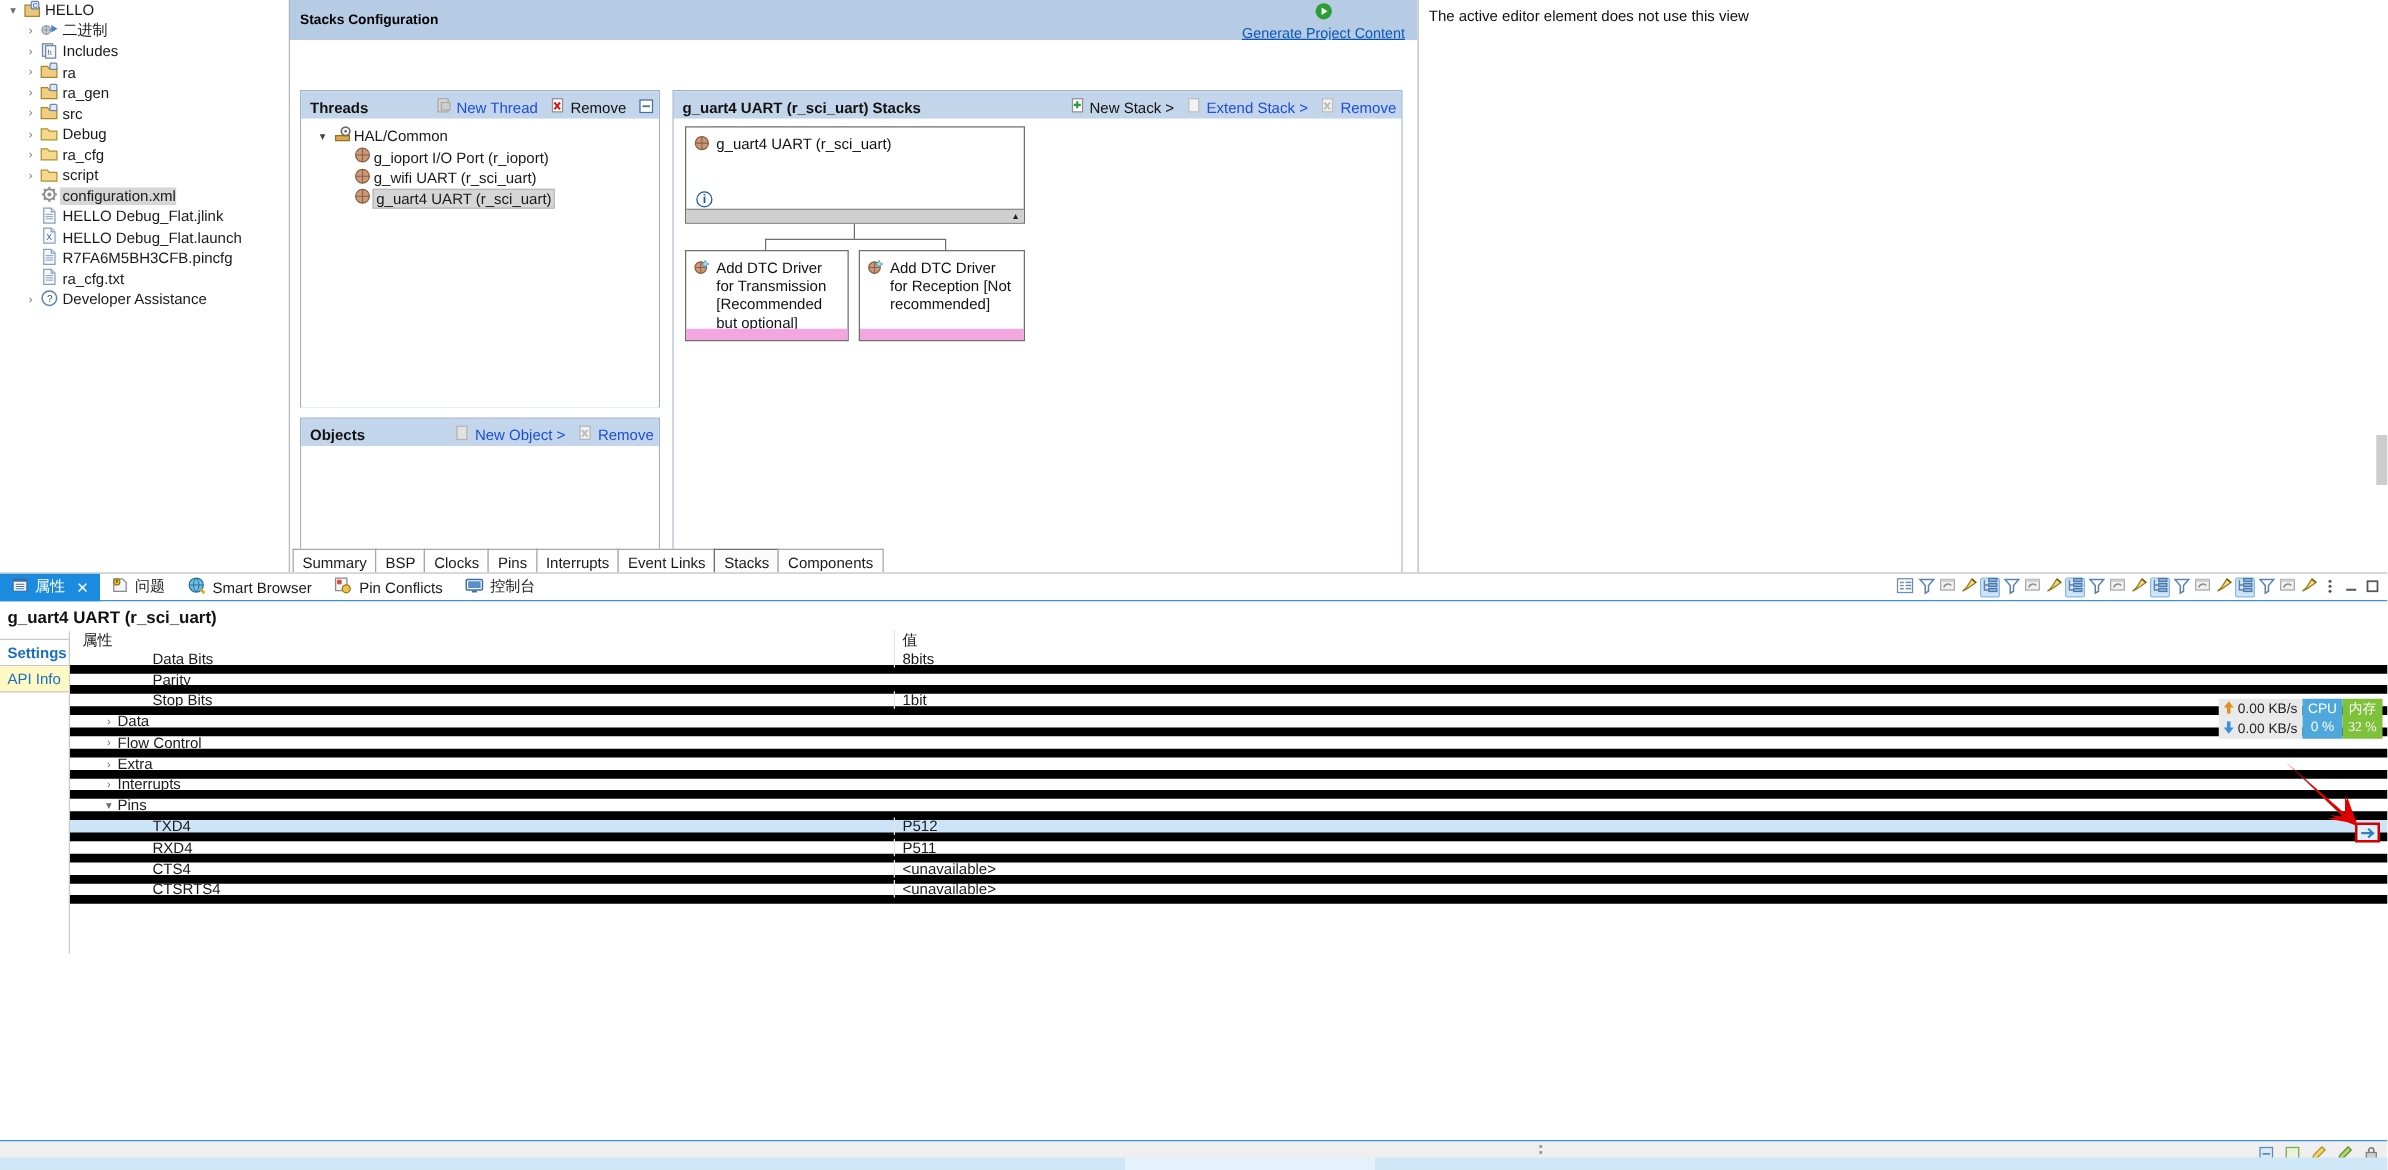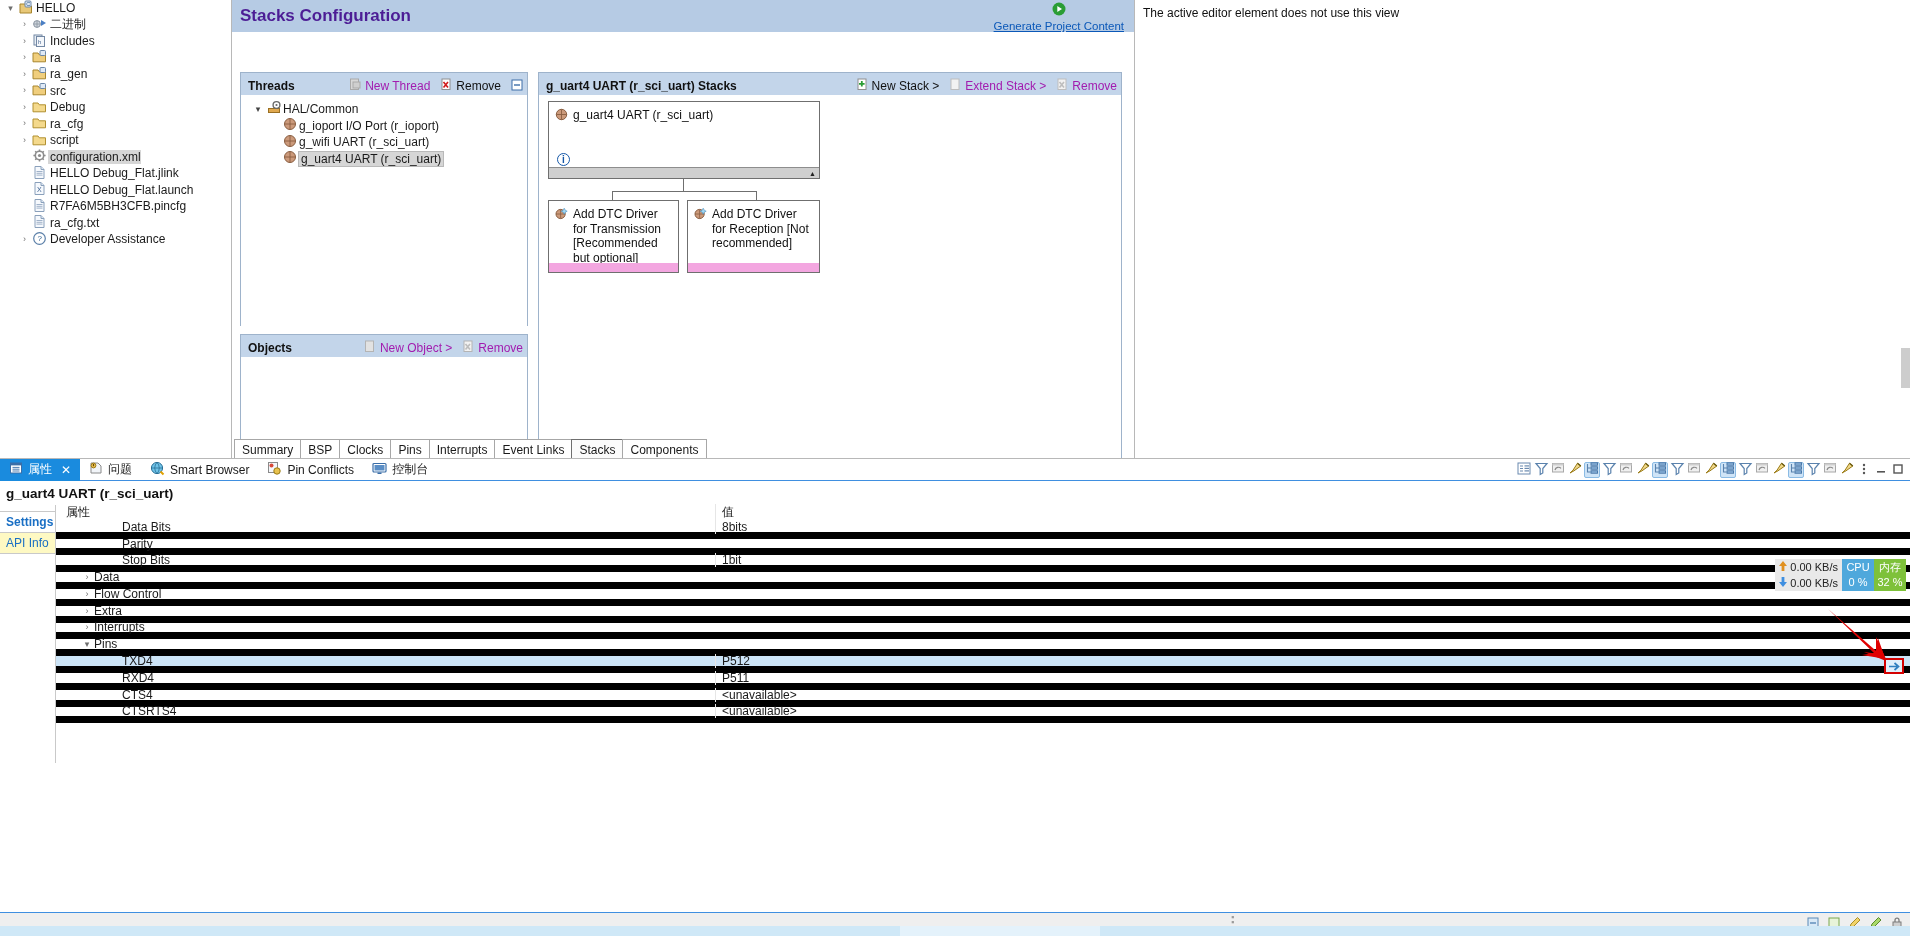--- a/index.html
+++ b/index.html
@@ -37,21 +37,21 @@
   
   #editor {
     position:absolute; left:232px; top:0; width:902px; height:458px;
     background:#ffffff;
   }
   #editor-header {
     height:32px; background:#b6cbe4;
     display:flex; align-items:center; padding-left:8px;
     position:relative;
   }
-  #editor-title { font-weight:bold; font-size:17px; color:#4c1d95; }
+  #editor-title { font-weight:bold; font-size:11px; color:#000000; }
   #generate-link {
     position:absolute; right:10px; top:2px; text-align:right;
     font-size:11.5px; color:#0b58b8; text-decoration:underline; cursor:pointer;
     line-height:13px;
   }
   #generate-link .gp-icon { display:block; text-align:center; margin-bottom:1px; }
 
   #editor-body {
     position:absolute; top:32px; left:0; right:0; bottom:0;
     background:#ffffff; padding:8px 6px 0 8px;
@@ -61,21 +61,21 @@
   .panel-head {
     height:22px; background:#c3d5ea;
     display:flex; align-items:center; padding:4px 4px 0 7px;
     font-weight:bold; font-size:12px; color:#111;
   }
   .panel-head .spacer { flex:1; }
   .panel-head .act {
     display:flex; align-items:center; gap:3px; margin-left:10px;
     font-weight:normal; font-size:12px; cursor:pointer;
   }
-  .panel-head .act.dim { color:#a21caf; cursor:default; }
+  .panel-head .act.dim { color:#1d4ed8; cursor:default; }
   .panel-body { background:#ffffff; }
 
   #threads-panel { position:absolute; left:8px; top:40px; width:288px; height:254px; }
   #threads-panel .panel-body { height:231px; padding:6px 4px; overflow:hidden; }
   #objects-panel { position:absolute; left:8px; top:302px; width:288px; height:125px; }
   #objects-panel .panel-body { height:102px; }
 
   #stacks-panel { position:absolute; left:306px; top:40px; width:584px; height:387px; }
   #stacks-panel .panel-body { height:364px; position:relative; padding:10px; }
 
@@ -186,21 +186,21 @@
     height:32px; font-size:11px; z-index:5;
   }
   .perf-net { display:flex; flex-direction:column; justify-content:center; }
   .perf-net div { display:flex; align-items:center; gap:3px; height:16px;
     background:#e9e9e9; color:#222; padding:0 4px; }
   .perf-cell {
     width:32px; display:flex; flex-direction:column; align-items:center;
     justify-content:center; color:#ffffff; line-height:15px;
   }
   .perf-cpu { background:#4fa8dc; }
-  .perf-mem { background:#7ec13a; }
+  .perf-mem { background:#7ec13a;font-family:Liberation Serif, serif; }
 
   
   #red-arrow { position:absolute; right:16px; top:148px; width:70px; height:56px; z-index:6;}
   #arrow-target {
     position:absolute; right:6px; top:199px; width:20px; height:16px;
     border:2px solid #d40000; background:#dff0fb; z-index:6;
     display:flex; align-items:center; justify-content:center;
   }
 
   

